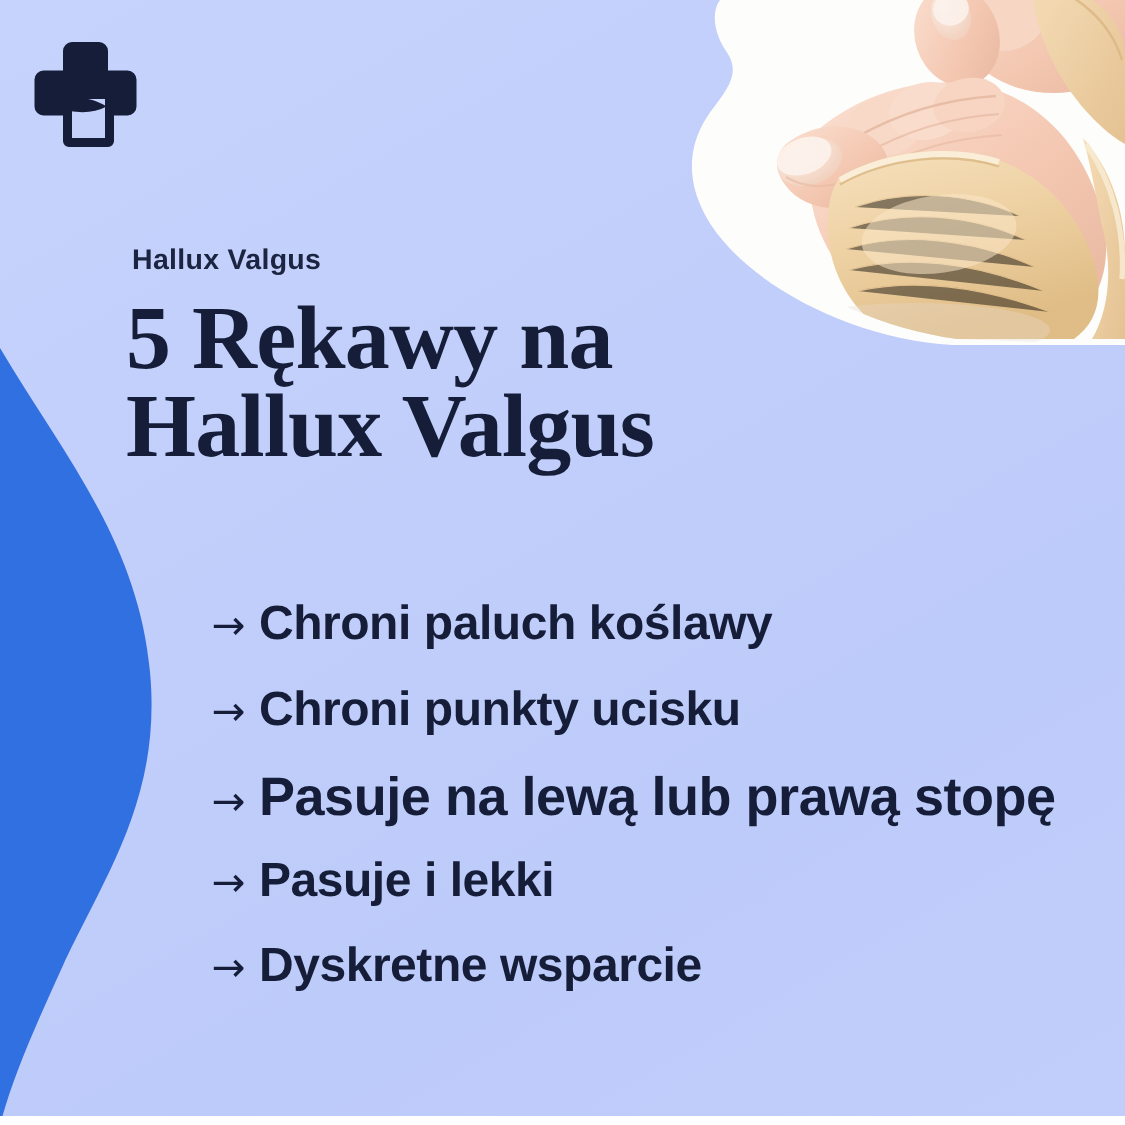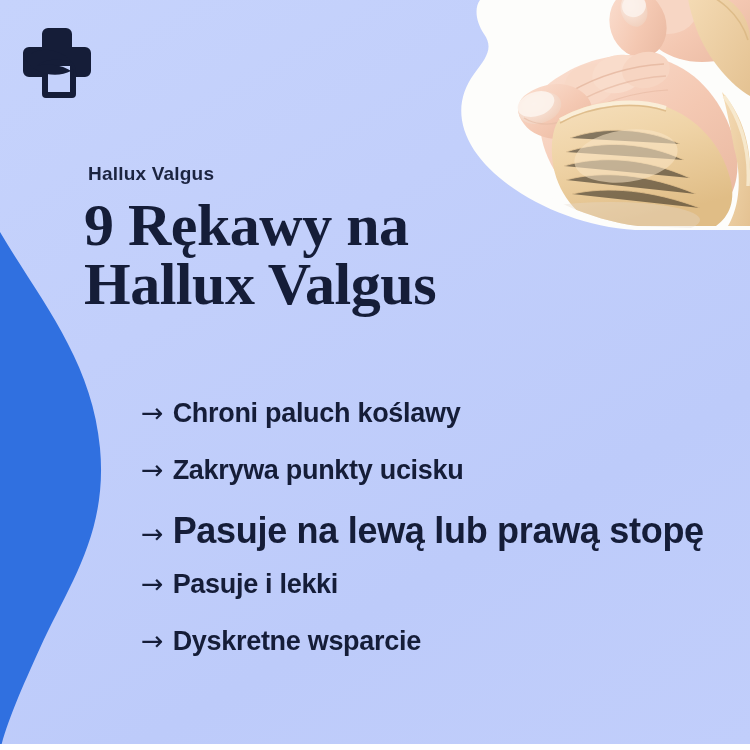--- a/index.html
+++ b/index.html
@@ -86,21 +86,21 @@
   }
   .bullet-arrow {
     font-size: 27px;
     font-weight: 400;
     color: #151d38;
     line-height: 1;
     margin-right: 9px;
     font-family: "DejaVu Sans", sans-serif;
   }
   .bullet-text {
-    font-size: 27px;
+    font-size: 32px;
     font-weight: bold;
     letter-spacing: -0.3px;
     color: #151d38;
     line-height: 1;
   }
   .bullet-row.lg .bullet-text { font-size: 36px; }
 </style>
 </head>
 <body>
 
@@ -229,32 +229,32 @@
         <path d="M274,96 C 292,122 300,154 298,186" fill="none" stroke="#f8ecd4" stroke-width="3.5" opacity="0.85"></path>
 
         <ellipse cx="160" cy="220" rx="90" ry="18" fill="#e4dacd" opacity="0.35"></ellipse>
       </g>
     </svg>
   </div>
 
   <div class="eyebrow">Hallux Valgus</div>
 
   <div class="headline">
-    <span class="hl-line">9 Rękawy na</span>
+    <span class="hl-line">5 Rękawy na</span>
     <span class="hl-line">Hallux Valgus</span>
   </div>
 
   <div class="bullets">
     <div class="bullet-row">
       <span class="bullet-arrow">→</span>
       <span class="bullet-text">Chroni paluch koślawy</span>
     </div>
     <div class="bullet-row">
       <span class="bullet-arrow">→</span>
-      <span class="bullet-text">Zakrywa punkty ucisku</span>
+      <span class="bullet-text">Chroni punkty ucisku</span>
     </div>
     <div class="bullet-row lg">
       <span class="bullet-arrow">→</span>
       <span class="bullet-text">Pasuje na lewą lub prawą stopę</span>
     </div>
     <div class="bullet-row">
       <span class="bullet-arrow">→</span>
       <span class="bullet-text">Pasuje i lekki</span>
     </div>
     <div class="bullet-row">

